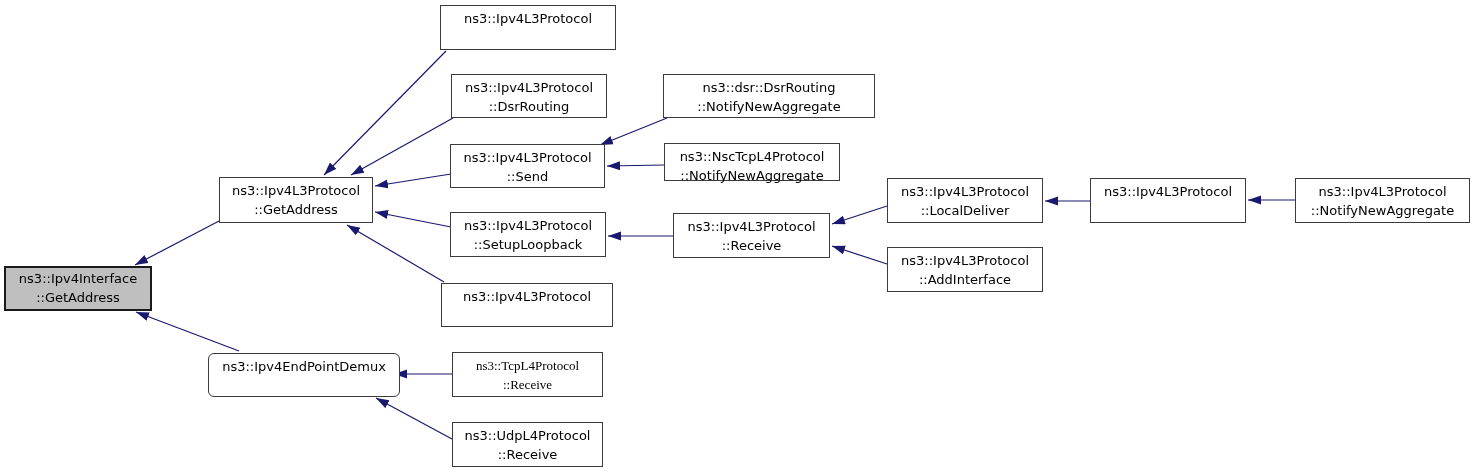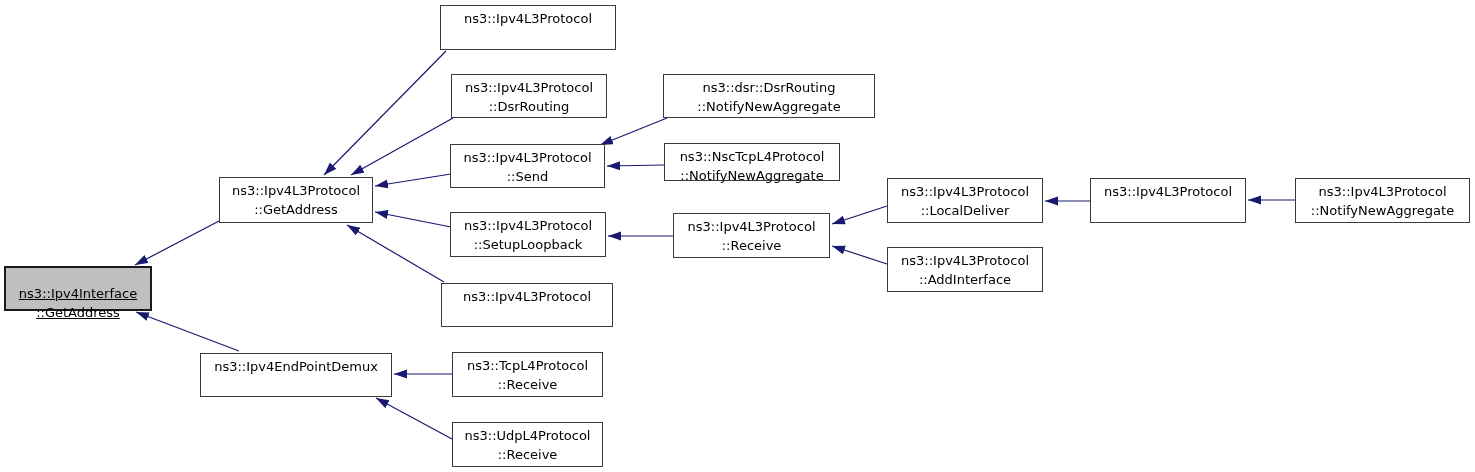--- a/index.html
+++ b/index.html
@@ -32,23 +32,22 @@
     line-height: 19px;
     text-align: center;
     padding-top: 3px;
     white-space: nowrap;
     cursor: pointer;
   }
   .node.highlight {
     background: var(--highlight-fill);
     border-width: 2px;
     border-color: #1a1a1a;
-    padding-top: 16px;
+    padding-top: 1px;
     cursor: default;
-    text-decoration: underline;
   }
   .node span { display: block; }
 </style>
 </head>
 <body>
 
 <div class="canvas">
 
   <svg class="edges-layer" width="1475" height="472" viewBox="0 0 1475 472" xmlns="http://www.w3.org/2000/svg">
     <defs>
@@ -134,25 +133,25 @@
 
   <div class="node" style="left:887px;top:247px;width:156px;height:45px;">
     <span>ns3::Ipv4L3Protocol</span>
     <span>::AddInterface</span>
   </div>
 
   <div class="node" style="left:441px;top:283px;width:172px;height:44px;">
     <span>ns3::Ipv4L3Protocol</span>
   </div>
 
-  <div class="node" style="left:200px;top:353px;width:192px;height:44px;">
+  <div class="node" style="left:208px;top:353px;width:192px;height:44px;border-radius:6px;">
     <span>ns3::Ipv4EndPointDemux</span>
   </div>
 
-  <div class="node" style="left:452px;top:352px;width:151px;height:45px;">
+  <div class="node" style="left:452px;top:352px;width:151px;height:45px;font-family:Liberation Serif, serif;">
     <span>ns3::TcpL4Protocol</span>
     <span>::Receive</span>
   </div>
 
   <div class="node" style="left:452px;top:422px;width:151px;height:45px;">
     <span>ns3::UdpL4Protocol</span>
     <span>::Receive</span>
   </div>
 
 </div>

